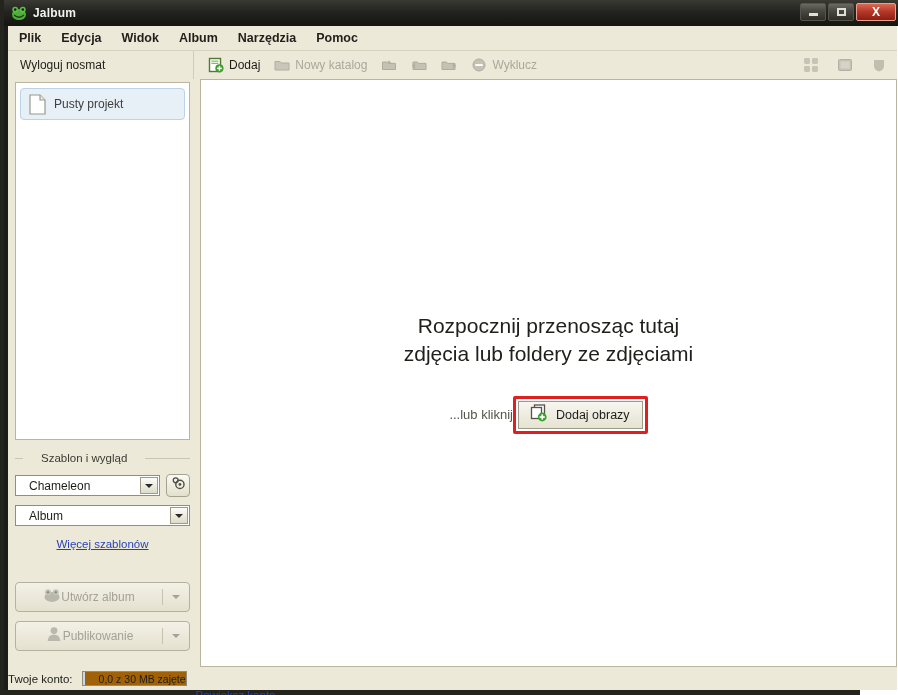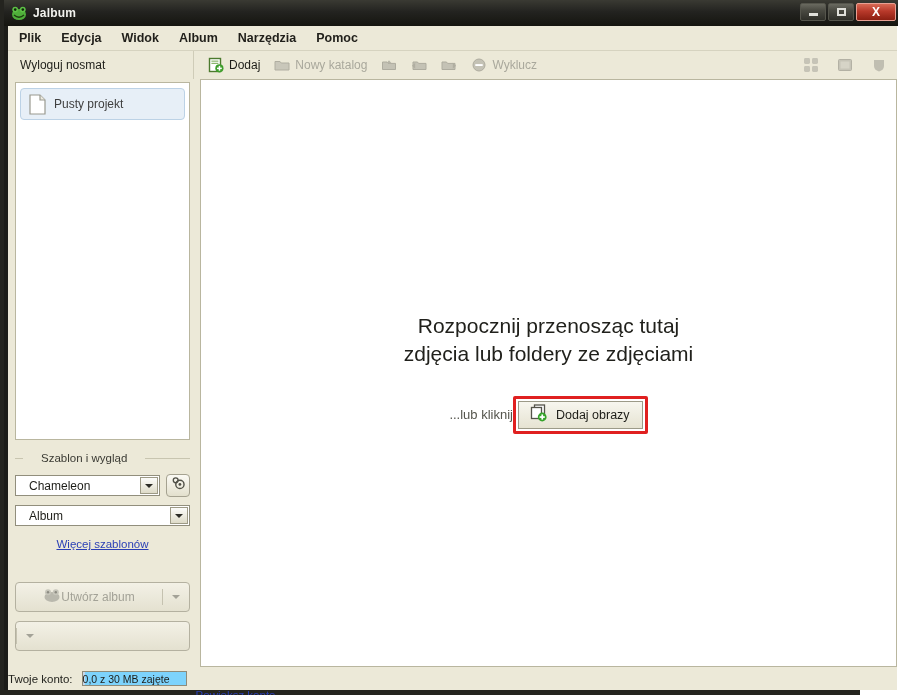--- a/index.html
+++ b/index.html
@@ -274,25 +274,25 @@
     margin-left: 10px; flex: 1;
     font-size: 11.5px; color: #23231e;
   }
   #status-right {
     display: flex; align-items: center; gap: 9px;
     margin-right: 12px;
   }
   #account-label { font-size: 11.5px; color: #23231e; }
   #quota-bar {
     width: 105px; height: 15px;
-    background: #7dd3fc;
+    background: #a16207;
     border: 1px solid #8f8c7a;
     box-sizing: border-box;
     position: relative;
-    display: flex; align-items: center; justify-content: flex-start;
+    display: flex; align-items: center; justify-content: flex-end;
   }
   #quota-fill {
     position: absolute; left: 0; top: 0; bottom: 0;
     width: 2px; background: #c8d8ea;
   }
   #quota-text { font-size: 10.5px; color: #1d1d18; position: relative; z-index: 2; white-space: nowrap; }
 
   
   .frog { width: 100%; height: 100%; }
   .doc-icon { width: 17px; height: 21px; flex: none; }
@@ -498,20 +498,29 @@
             </span>
             <span class="split-btn-label">Utwórz album</span>
           </span>
           <span class="split-sep"></span>
           <span class="split-btn-arrow">
             <span class="arrow-down-gray"></span>
           </span>
         </div>
 
         <div class="split-btn">
+          <span class="split-btn-main">
+            <span>
+              <svg viewBox="0 0 18 16" width="18" height="16">
+                <circle cx="9" cy="4.6" r="3.4" fill="#b9b8ad"></circle>
+                <path d="M2.6 15 Q3.4 8.6 9 8.6 Q14.6 8.6 15.4 15 Z" fill="#b9b8ad"></path>
+              </svg>
+            </span>
+            <span class="split-btn-label">Publikowanie</span>
+          </span>
           <span class="split-sep"></span>
           <span class="split-btn-arrow">
             <span class="arrow-down-gray"></span>
           </span>
         </div>
       </div>
 
     </div>
 
     <div id="main-panel">

